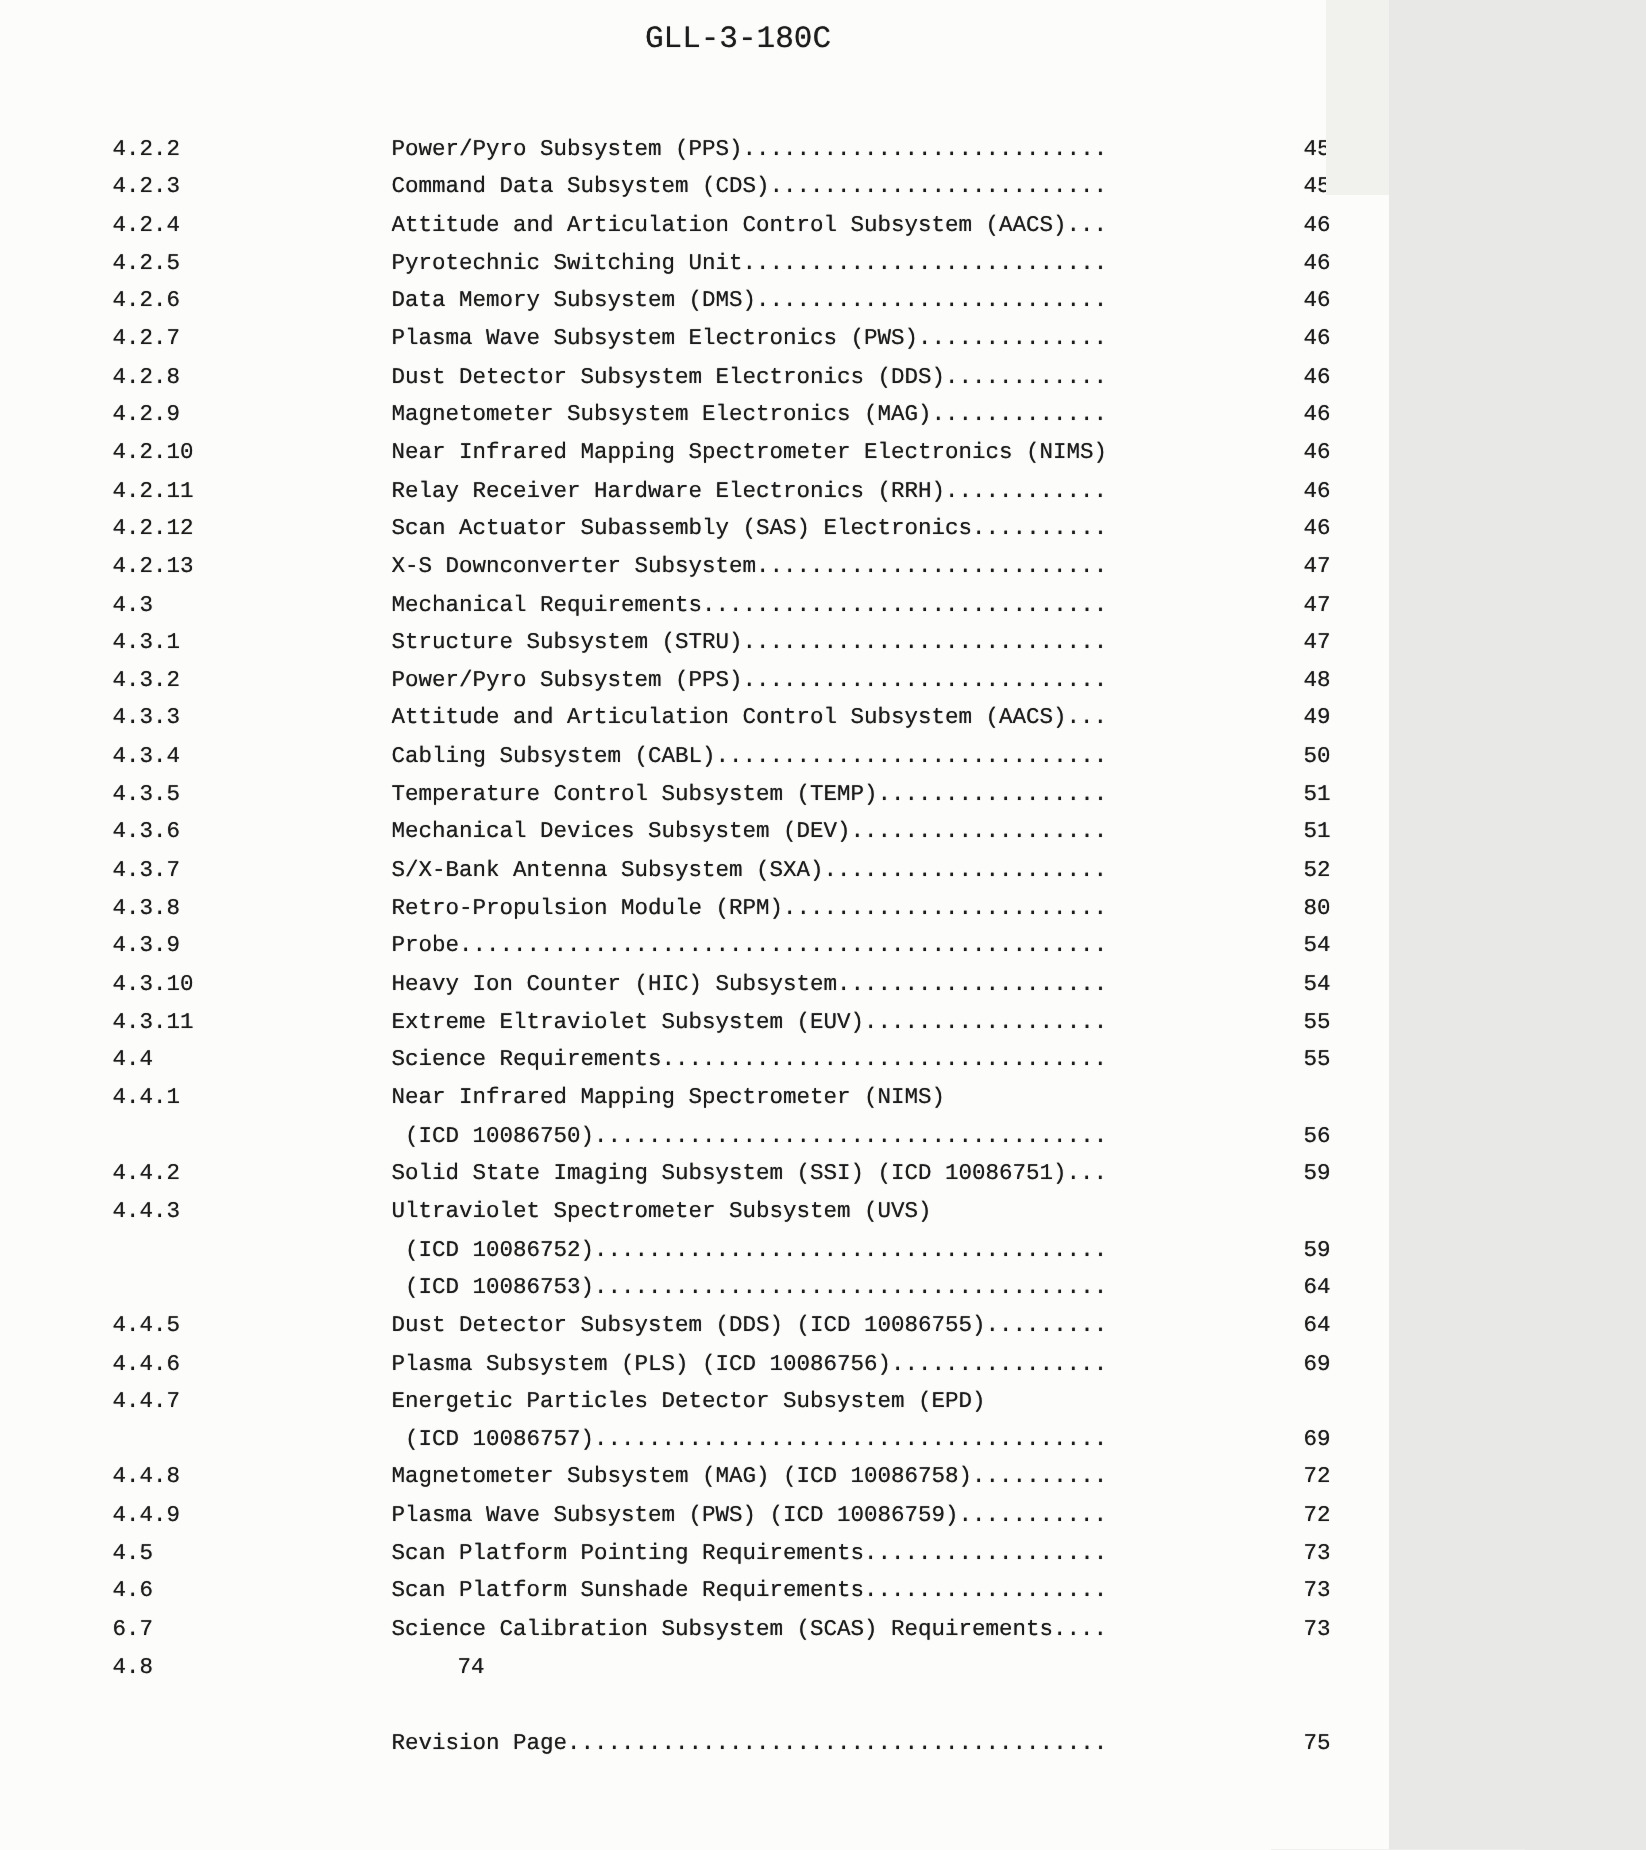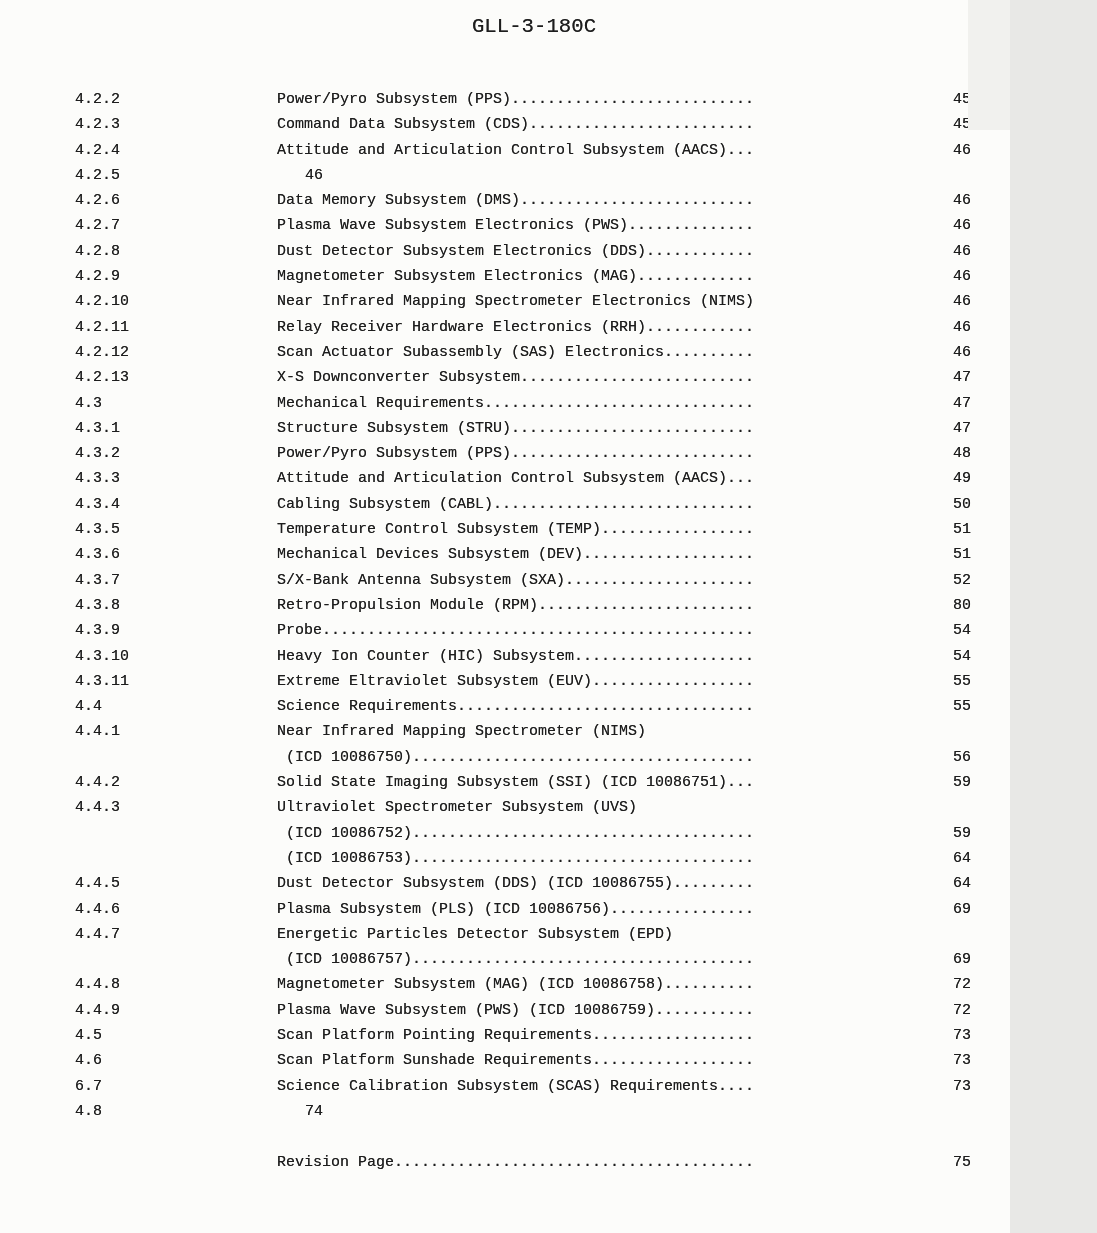--- a/index.html
+++ b/index.html
@@ -3,21 +3,21 @@
 <meta charset="utf-8">
 <title>GLL-3-180C</title>
 <style>
   html, body {
     margin: 0;
     padding: 0;
     background: #e8e8e6;
   }
   .page {
     position: relative;
-    width: 1010px;
+    width: 926px;
     height: 1233px;
     background: #fcfcfa;
     font-family: "Liberation Mono", "DejaVu Sans Mono", monospace;
     color: #1d1d1d;
     overflow: hidden;
     text-shadow: 0 0 0.6px rgba(25,25,25,0.75);
   }
   .scan-artifact {
     position: absolute;
     top: 0;
@@ -49,21 +49,20 @@
   }
   .num {
     flex: none;
     width: 186px;
     white-space: pre;
   }
   .line {
     flex: 1 1 auto;
     white-space: pre;
     overflow: hidden;
-    margin-left: 16px;
   }
   .pageno {
     flex: none;
     width: 62px;
     text-align: right;
     white-space: pre;
   }
 </style>
 </head>
 <body>
@@ -84,20 +83,21 @@
         <span class="line"><span>Command Data Subsystem (CDS)</span><span>.........................</span></span>
         <span class="pageno">45</span>
       </div>
       <div class="row">
         <span class="num">4.2.4</span>
         <span class="line"><span>Attitude and Articulation Control Subsystem (AACS)</span><span>...</span></span>
         <span class="pageno">46</span>
       </div>
       <div class="row">
         <span class="num">4.2.5</span>
+        <span class="line"><span>Pyrotechnic Switching Unit</span><span>...........................</span></span>
         <span class="pageno">46</span>
       </div>
       <div class="row">
         <span class="num">4.2.6</span>
         <span class="line"><span>Data Memory Subsystem (DMS)</span><span>..........................</span></span>
         <span class="pageno">46</span>
       </div>
       <div class="row">
         <span class="num">4.2.7</span>
         <span class="line"><span>Plasma Wave Subsystem Electronics (PWS)</span><span>..............</span></span>

